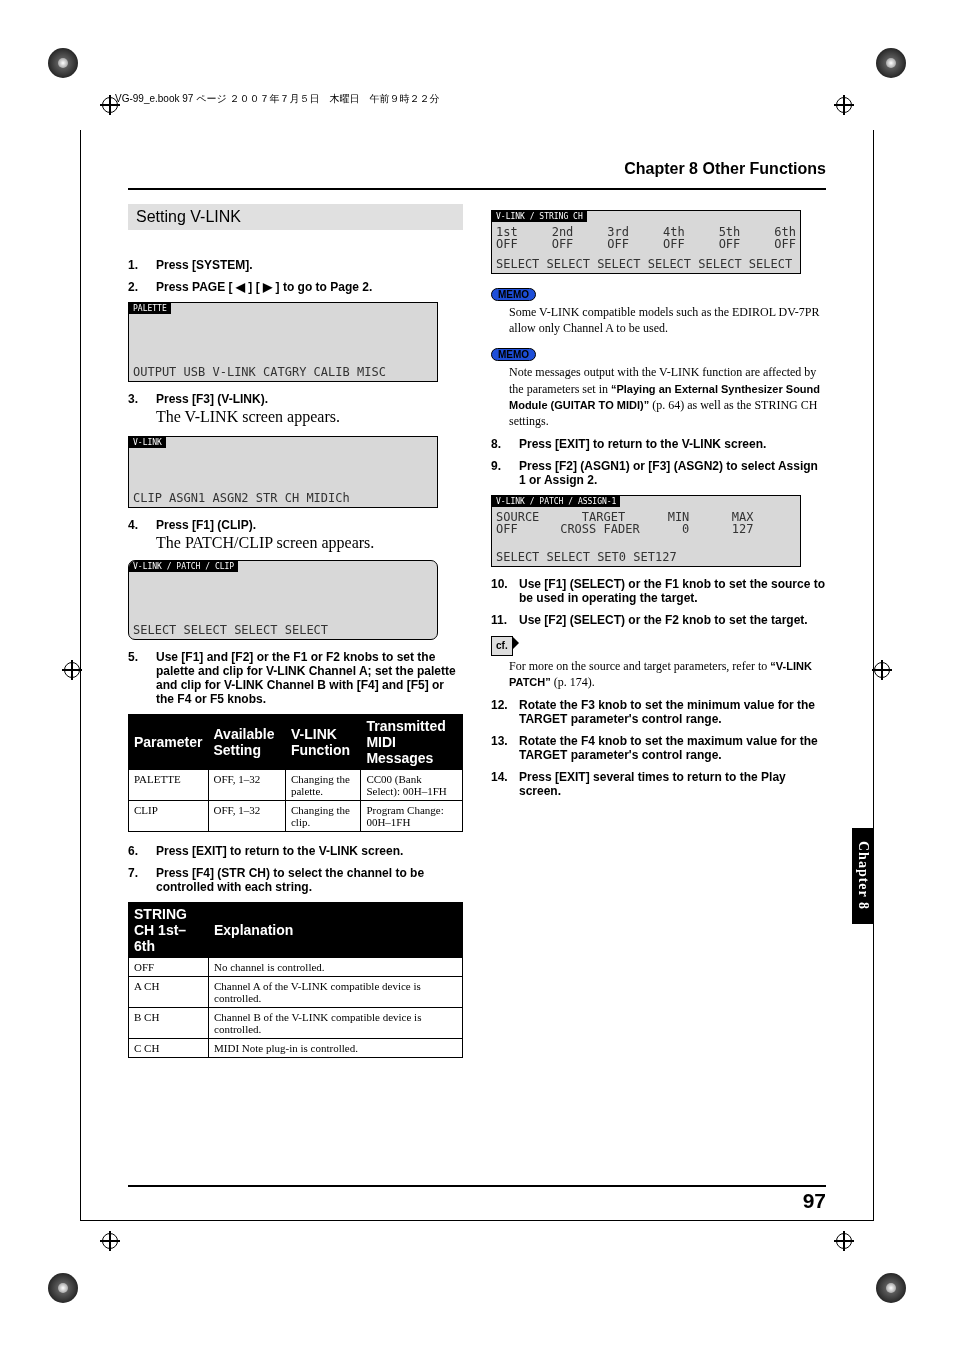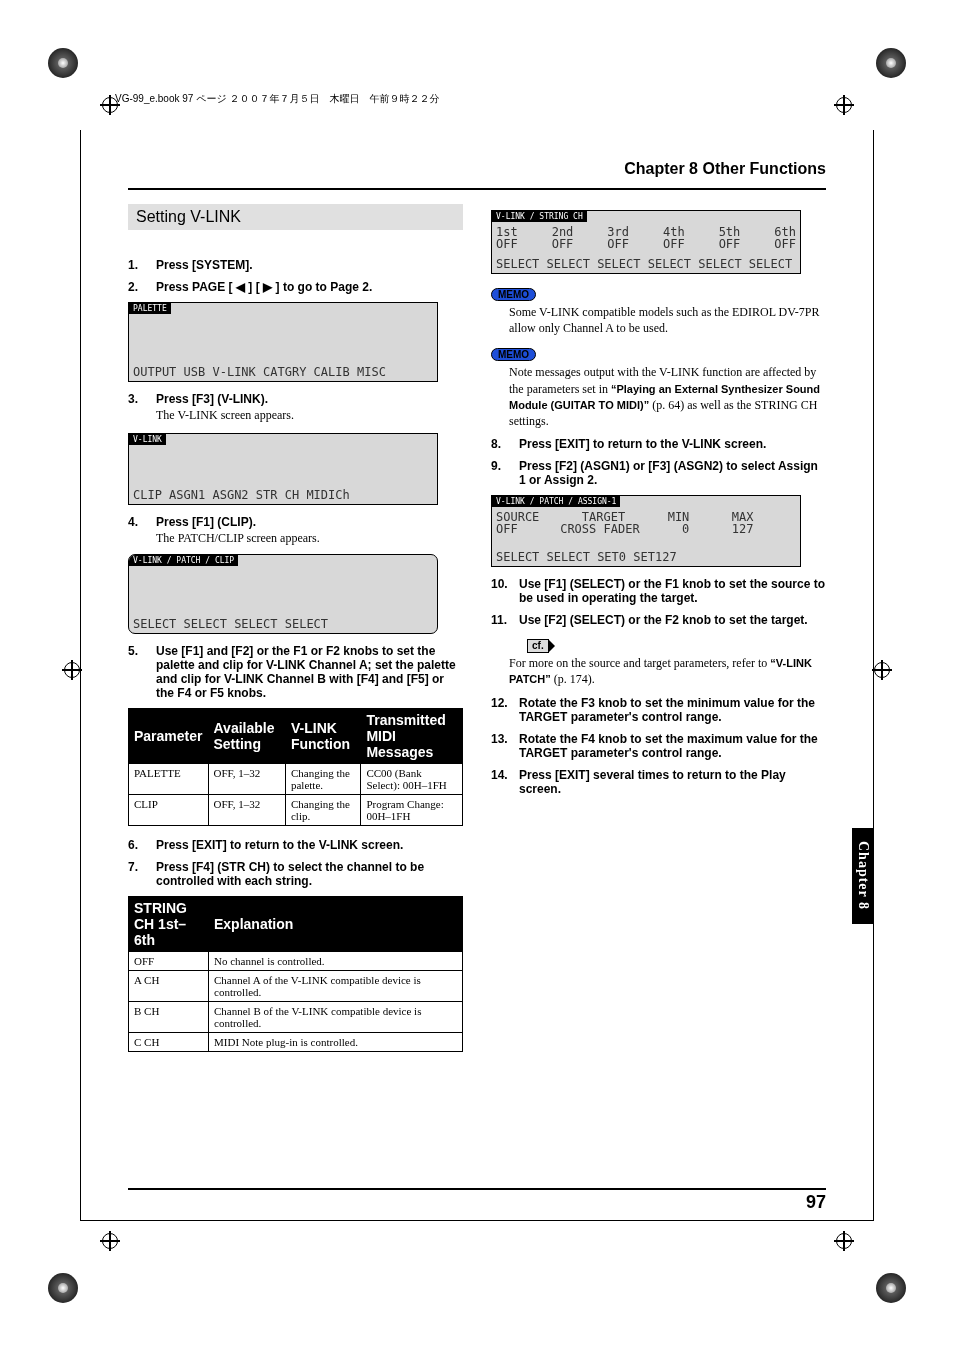--- a/index.html
+++ b/index.html
@@ -75,21 +75,21 @@
     font-size: 16px;
     padding: 4px 8px;
     margin-bottom: 28px;
   }
 
   ol.steps { list-style: none; counter-reset: step; }
   ol.steps > li { display: flex; margin-bottom: 8px; font-family: Arial, sans-serif; font-size: 12px; }
   ol.steps > li .num { font-weight: bold; width: 28px; flex-shrink:0; }
   ol.steps > li .body { flex:1; }
   ol.steps > li .body .lead { font-weight: bold; }
-  ol.steps > li .body .sub { font-family: "Times New Roman", serif; font-weight:normal; font-size:12px; margin-top:2px; }
+  ol.steps > li .body .sub { font-family: "Times New Roman", serif; font-weight:normal; font-size:16px; margin-top:2px; }
 
   .screenshot {
     width: 310px; height: 80px;
     background: #d8d8d8;
     border: 1px solid #000;
     margin: 6px 0 10px 0;
     display:flex; align-items:center; justify-content:center;
     font-family: monospace; font-size:9px; color:#333;
     position:relative; overflow:hidden;
   }
@@ -138,22 +138,21 @@
 
   .cf-badge {
     display:inline-flex; align-items:center;
     border:1px solid #000;
     font-family: Arial, sans-serif;
     font-weight: bold;
     font-size: 10px;
     padding: 0 4px 0 4px;
     background:#ddd;
     position:relative;
-    height:14px;
-    margin-left:36px;
+    height:20px;
   }
   .cf-badge::after {
     content:"";
     position:absolute; right:-7px; top:-1px;
     width:0; height:0;
     border-top:7px solid transparent;
     border-bottom:7px solid transparent;
     border-left:7px solid #000;
   }
   .cf-badge .inner-arrow {
@@ -179,21 +178,21 @@
     display:flex; align-items:center; justify-content:center;
     letter-spacing:1px;
   }
 
   .page-num {
     position:absolute;
     right:48px;
     bottom: 8px;
     font-family: Arial, sans-serif;
     font-weight:bold;
-    font-size:18px;
+    font-size:21px;
     border-top: 2px solid #000;
     width: calc(100% - 96px);
     left:48px;
     text-align:right;
     padding-top:2px;
   }
 
   
   .lcd-row { position:absolute; left:4px; right:4px; display:flex; justify-content:space-between; font-size:12px; }
 </style>

